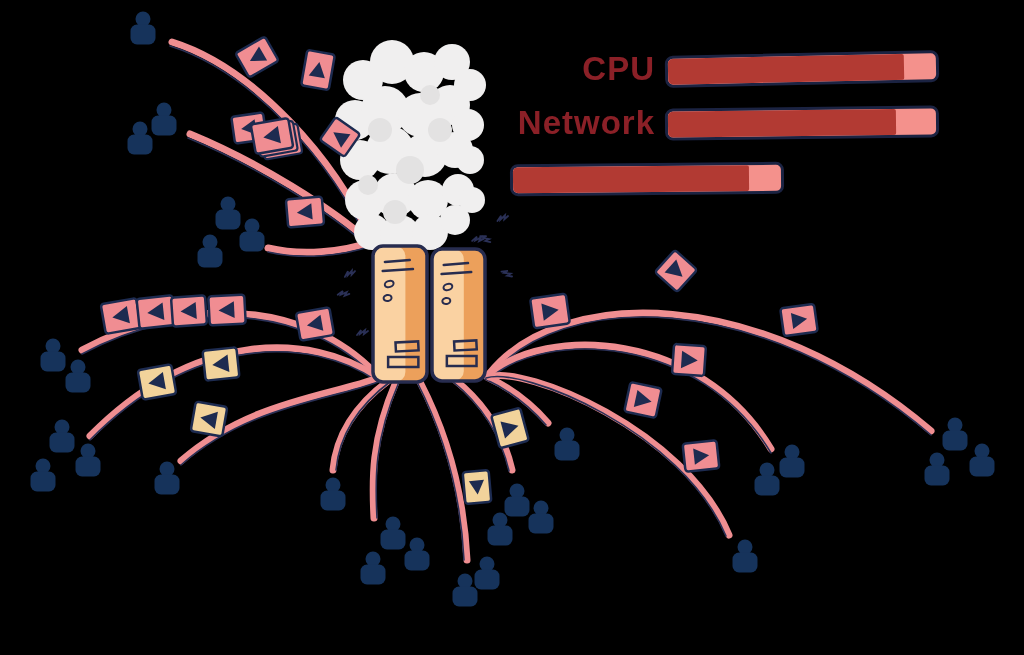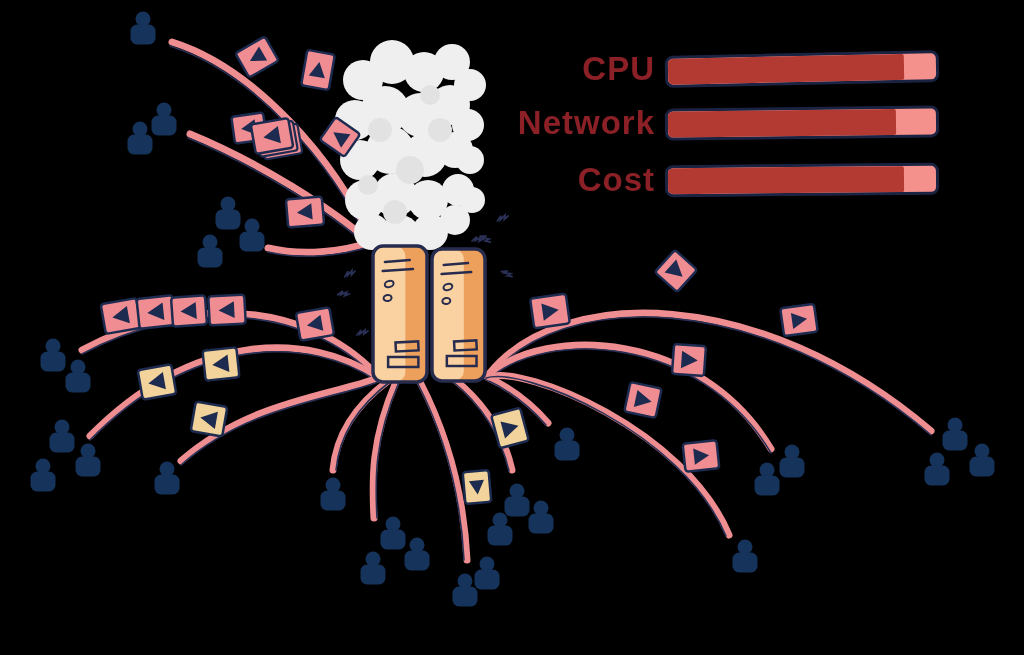--- a/index.html
+++ b/index.html
@@ -353,19 +353,18 @@
           <div class="bar-fill" style="width: 88%;"></div>
         </div>
     </div>
     <div class="legend-row r1">
       <span class="legend-label">Network</span>
       <div class="legend-bar">
           <div class="bar-fill" style="width: 85%;"></div>
         </div>
     </div>
     <div class="legend-row r2">
-      <span class="legend-label">Cost</span>
       <div class="legend-bar">
           <div class="bar-fill" style="width: 88%;"></div>
         </div>
     </div>
   </div>
 </div>
 
 </body></html>

